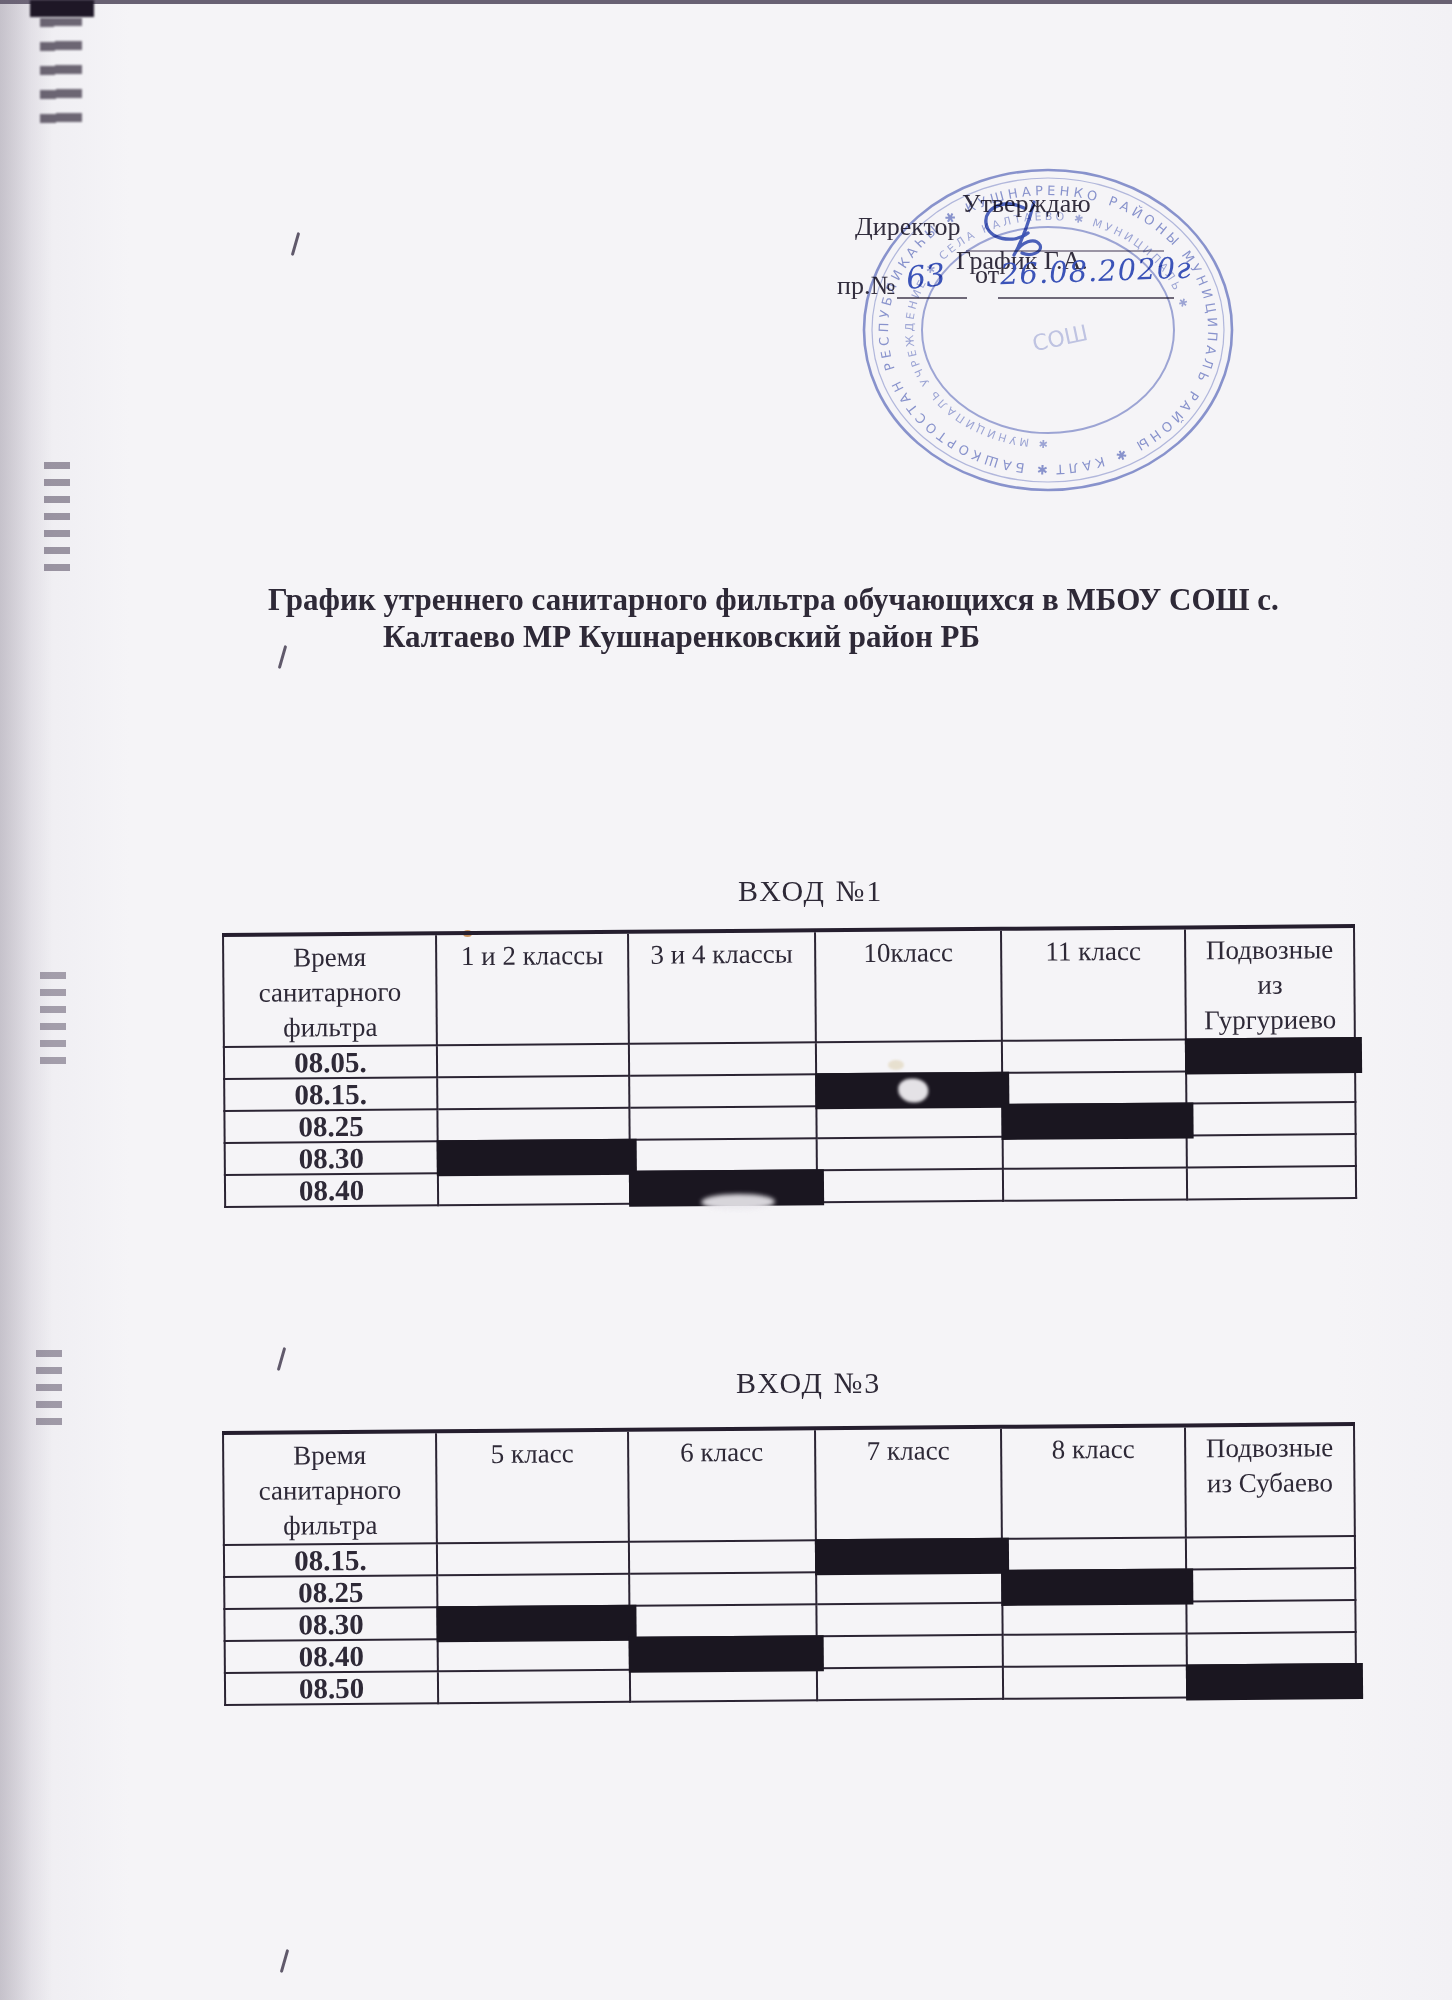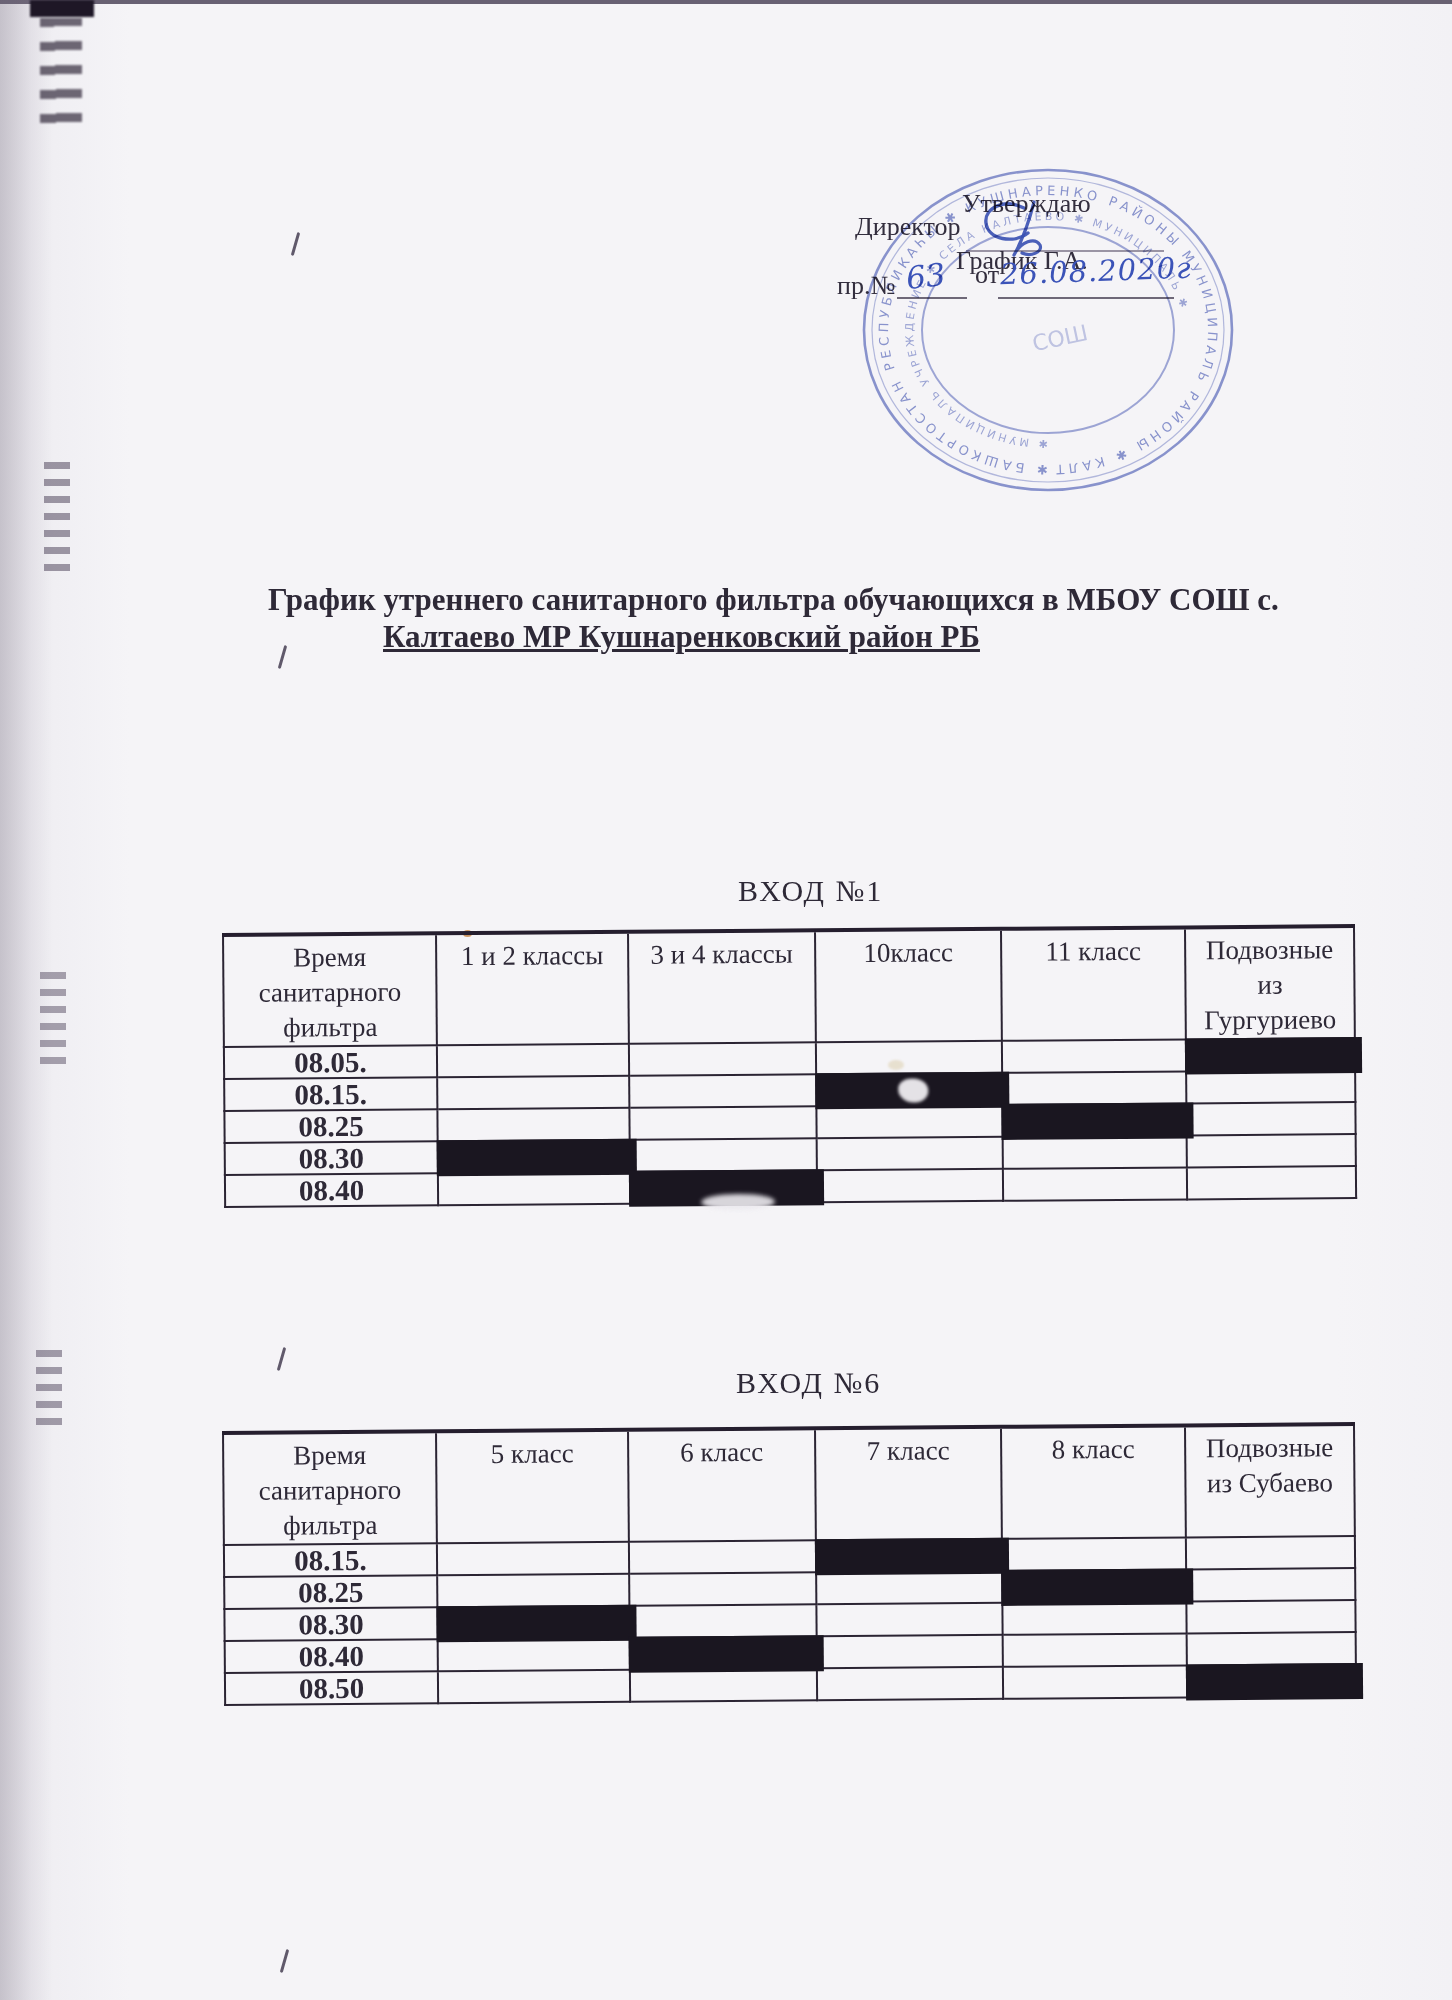--- a/index.html
+++ b/index.html
@@ -39,21 +39,21 @@
   .ul-sig{left:966px;top:250px;width:198px;background:#9a94a4;height:1.5px;}
   .ul-no{left:897px;top:297px;width:70px;}
   .ul-date{left:998px;top:297px;width:176px;}
   .hand{position:absolute;font-style:italic;color:#3b53b8;font-family:"DejaVu Serif",serif;}
   .hand-no{left:906px;top:258px;font-size:31px;transform:rotate(-7deg);}
   .hand-date{left:1000px;top:254px;font-size:29px;letter-spacing:1px;transform:rotate(-2deg);}
   .stamp{position:absolute;left:852px;top:158px;mix-blend-mode:multiply;filter:blur(.3px);opacity:.9;}
   .signature{position:absolute;left:968px;top:196px;mix-blend-mode:multiply;}
   
   .title-l1{position:absolute;left:256px;top:582px;font-size:31px;font-weight:600;white-space:nowrap;margin-left:12px;}
-  .title-l2{position:absolute;left:383px;top:619px;font-size:31px;font-weight:600;white-space:nowrap;text-decoration:underline;}
+  .title-l2{position:absolute;left:383px;top:619px;font-size:31px;font-weight:600;white-space:nowrap;}
   
   .entry-heading{position:absolute;font-size:30px;letter-spacing:2px;font-weight:500;white-space:nowrap;}
   .h1pos{left:738px;top:874px;}
   .h2pos{left:736px;top:1366px;}
   
   .table-wrap{position:absolute;transform:rotate(-0.45deg);transform-origin:left top;}
   .t1pos{left:222px;top:933px;}
   .t2pos{left:222px;top:1431px;}
   table{border-collapse:collapse;table-layout:fixed;width:1131px;}
   th,td{border:2.5px solid #2b2433;}
@@ -182,21 +182,21 @@
           <td></td>
           <td class="filled"></td>
           <td></td>
           <td></td>
           <td></td>
         </tr>
       </tbody>
     </table>
 </div>
 
-<div class="entry-heading h2pos">ВХОД №6</div>
+<div class="entry-heading h2pos">ВХОД №3</div>
 <div class="table-wrap t2pos">
   <table>
       <colgroup>
         <col style="width: 213px;">
         <col style="width: 192px;">
         <col style="width: 187px;">
         <col style="width: 186px;">
         <col style="width: 184px;">
         <col style="width: 169px;">
       </colgroup>

